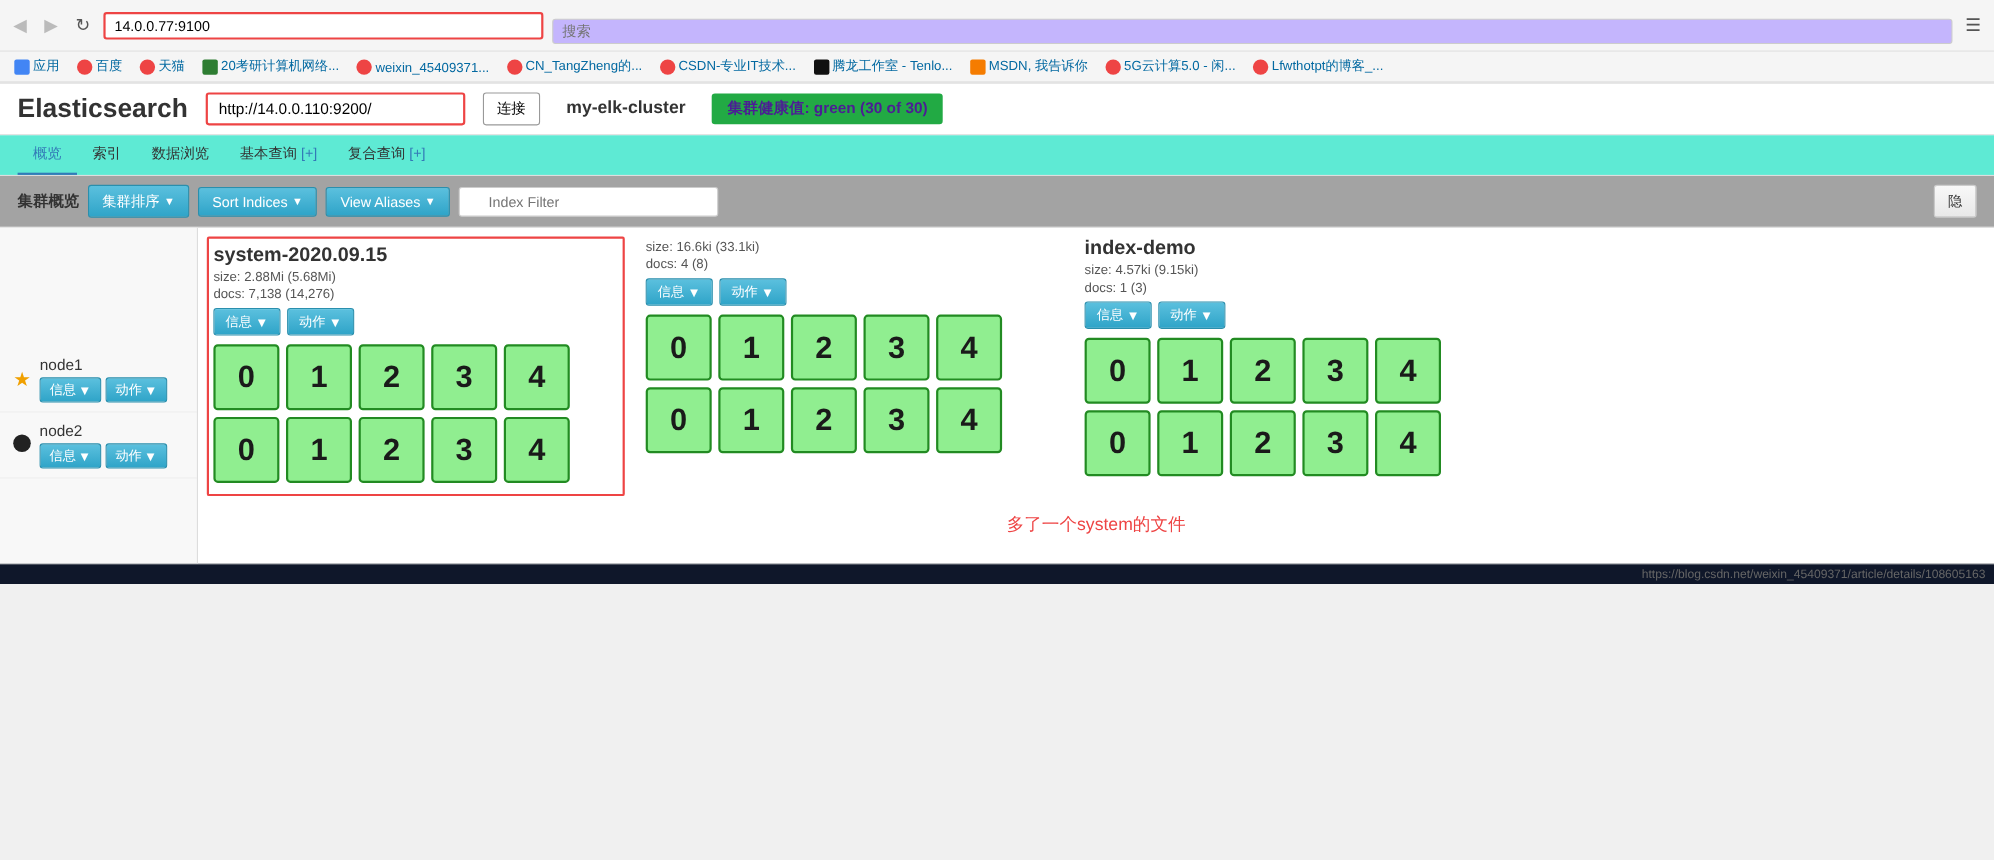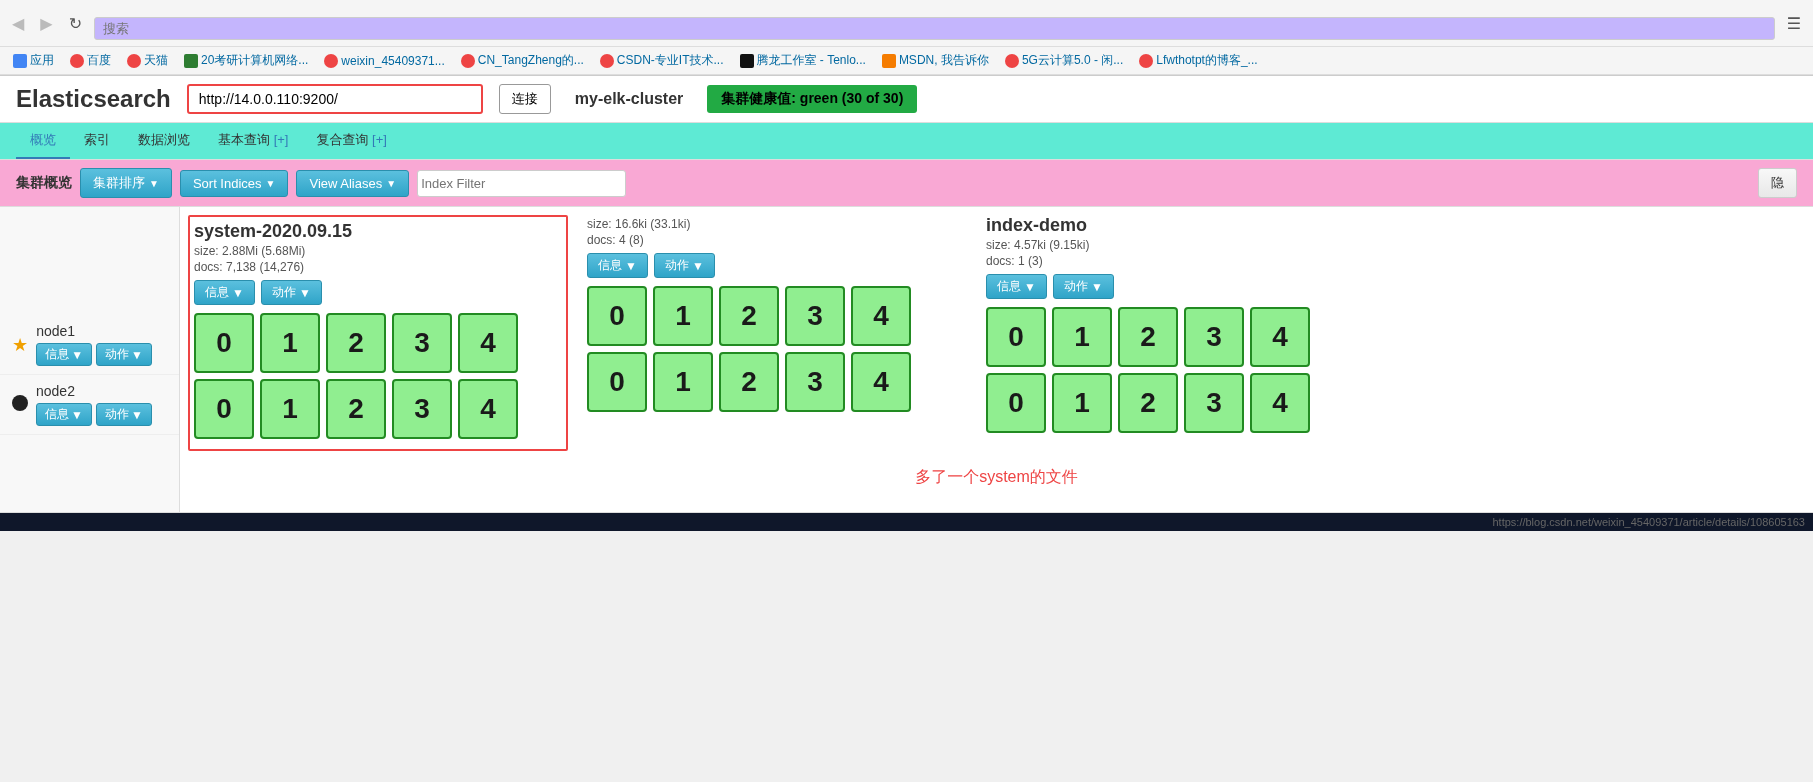--- a/index.html
+++ b/index.html
@@ -13,36 +13,36 @@
     .address-bar { flex: 1; max-width: 400px; border: 2px solid #e44; border-radius: 3px; padding: 3px 8px; font-size: 13px; background: white; }
     .search-bar { flex: 1; border: 1px solid #ccc; border-radius: 3px; padding: 3px 8px; font-size: 13px; background: #c4b5fd; margin-top: 11px; }
 
     
     .bookmarks-bar { display: flex; align-items: center; padding: 3px 8px; gap: 6px; background: #f5f5f5; border-bottom: 1px solid #ddd; font-size: 12px; overflow: hidden; }
     .bookmark-item { display: flex; align-items: center; gap: 3px; padding: 2px 5px; border-radius: 3px; cursor: pointer; white-space: nowrap; color: #0369a1; }
 
     
     .app-header { display: flex; align-items: center; padding: 8px 16px; gap: 16px; background: white; border-bottom: 1px solid #ddd; }
     .app-title { font-size: 24px; font-weight: bold; color: #333; }
-    .es-url-input { border: 2px solid #e44; border-radius: 3px; padding: 5px 10px; font-size: 14px; width: 296px; background: white; }
+    .es-url-input { border: 2px solid #e44; border-radius: 3px; padding: 5px 10px; font-size: 14px; width: 236px; background: white; }
     .connect-btn { background: white; border: 1px solid #999; border-radius: 3px; padding: 5px 12px; cursor: pointer; font-size: 13px; }
     .cluster-name { font-size: 16px; font-weight: bold; color: #333; margin-left: 8px; }
-    .cluster-health { background: #22aa44; color: #000000; padding: 5px 14px; border-radius: 3px; font-size: 14px; font-weight: bold; margin-left: 8px; }
+    .cluster-health { background: #22aa44; color: #4c1d95; padding: 5px 14px; border-radius: 3px; font-size: 14px; font-weight: bold; margin-left: 8px; }
 
     
     .nav-tabs { display: flex; align-items: center; padding: 0 16px; background: #5eead4; border-bottom: 1px solid #ddd; gap: 0; }
     .nav-tab { padding: 8px 14px; cursor: pointer; color: #333; border-bottom: 2px solid transparent; font-size: 13px; }
     .nav-tab-active { border-bottom: 2px solid #337ab7; color: #337ab7; }
 
     
-    .toolbar { display: flex; align-items: center; padding: 8px 16px; gap: 8px; background: #f9a8d4; border-bottom: 1px solid #ddd; }
+    .toolbar { display: flex; align-items: center; padding: 8px 16px; gap: 8px; background: #a3a3a3; border-bottom: 1px solid #ddd; }
     .toolbar-label { font-size: 14px; font-weight: bold; color: #333; }
     .btn-blue { background: linear-gradient(to bottom, #5bc0de, #2fa4c8); border: 1px solid #2a8fad; color: white; padding: 5px 12px; border-radius: 3px; cursor: pointer; font-size: 13px; display: flex; align-items: center; gap: 4px; }
     .dropdown-arrow { font-size: 10px; }
-    .index-filter-input { border: 1px solid #ccc; border-radius: 3px; padding: 5px 3px; font-size: 13px; width: 209px; background: white; }
+    .index-filter-input { border: 1px solid #ccc; border-radius: 3px; padding: 5px 26px; font-size: 13px; width: 236px; background: white; }
     .btn-gray { background: linear-gradient(to bottom, #f8f8f8, #e8e8e8); border: 1px solid #ccc; color: #333; padding: 5px 12px; border-radius: 3px; cursor: pointer; font-size: 13px; }
 
     
     .main-content { display: flex; background: white; }
 
     
     .sidebar { width: 180px; min-width: 180px; background: #f8f8f8; border-right: 1px solid #ddd; padding: 8px 0; }
 
     .node-row { display: flex; align-items: center; padding: 8px 12px; gap: 8px; border-bottom: 1px solid #eee; }
     .node-star { color: #f0a000; font-size: 18px; }
@@ -76,20 +76,21 @@
   </style>
 </head>
 <body>
 
 <div class="browser-chrome">
 
   <div class="browser-nav">
     <button class="nav-btn" disabled="">◀</button>
     <button class="nav-btn" disabled="">▶</button>
     <button class="nav-btn">↻</button>
+    <input class="address-bar" type="text" value="14.0.0.77:9100" style="">
     <input class="search-bar" type="text" placeholder="搜索" style="">
     <button class="nav-btn">☰</button>
   </div>
 
   <div class="bookmarks-bar">
     <span class="bookmark-item">
       <span style="display:inline-block;width:14px;height:14px;background:#4285f4;border-radius:2px;"></span>
       <span>应用</span>
     </span>
     <span class="bookmark-item">

